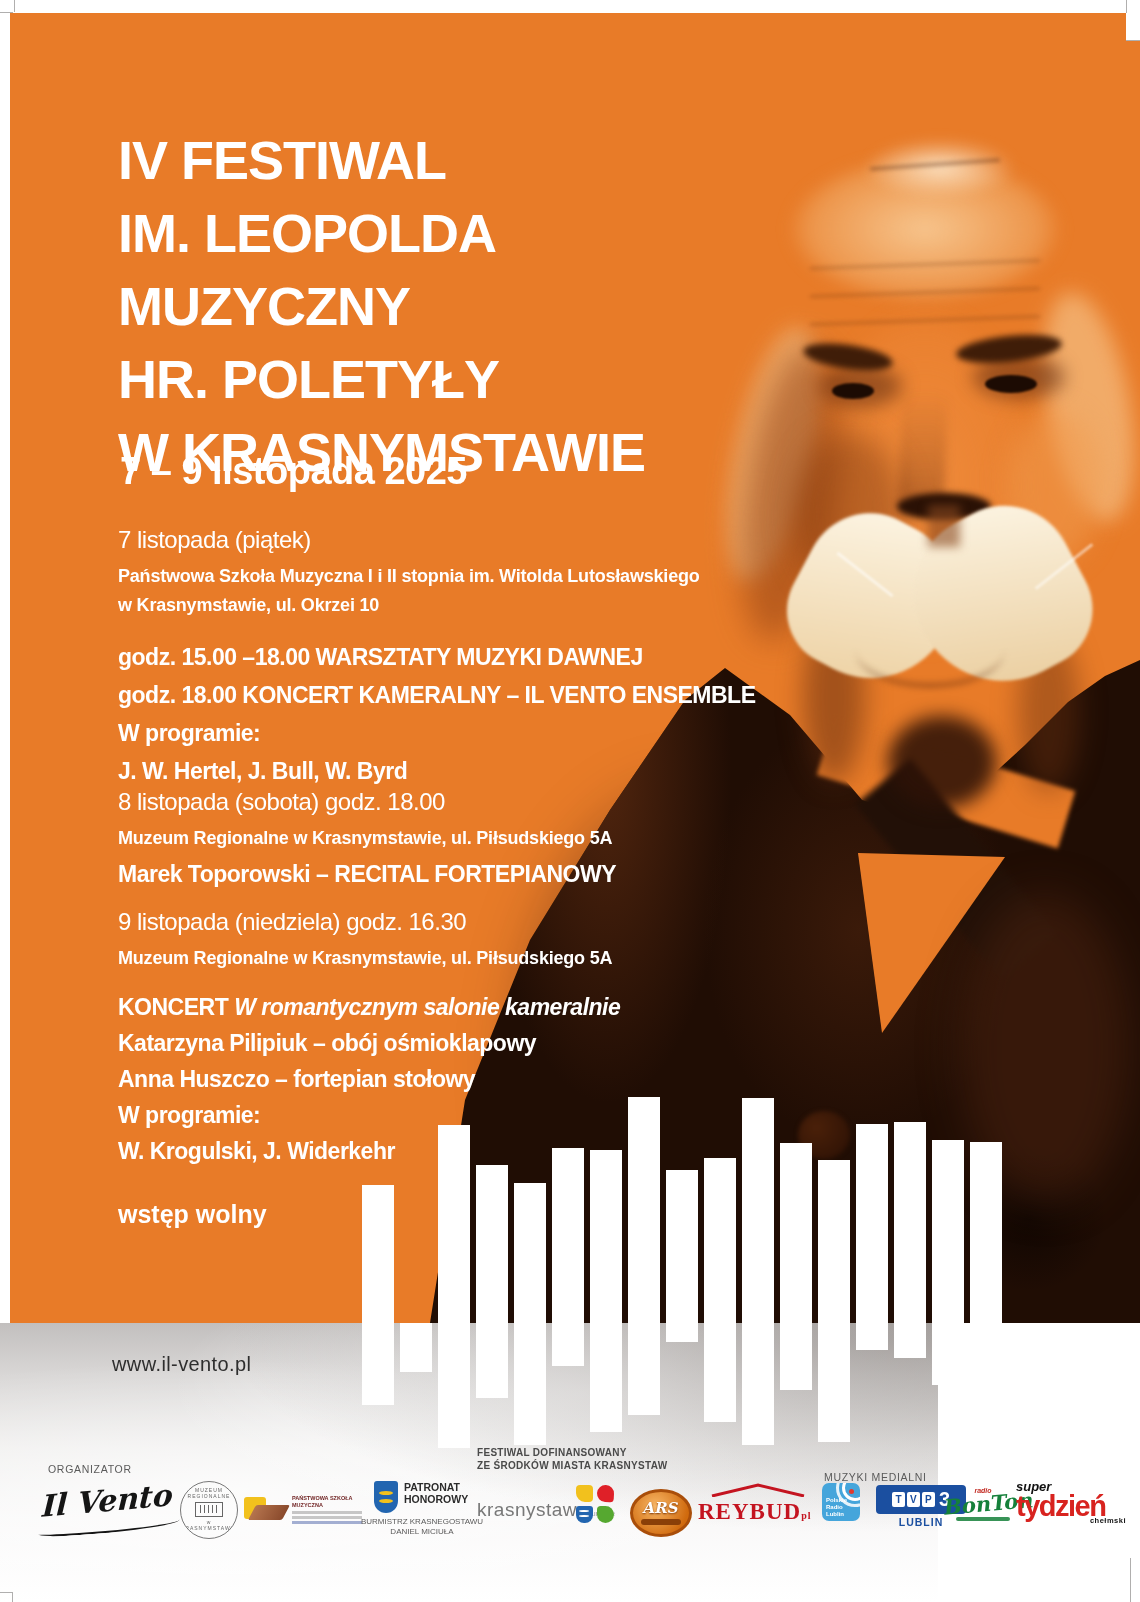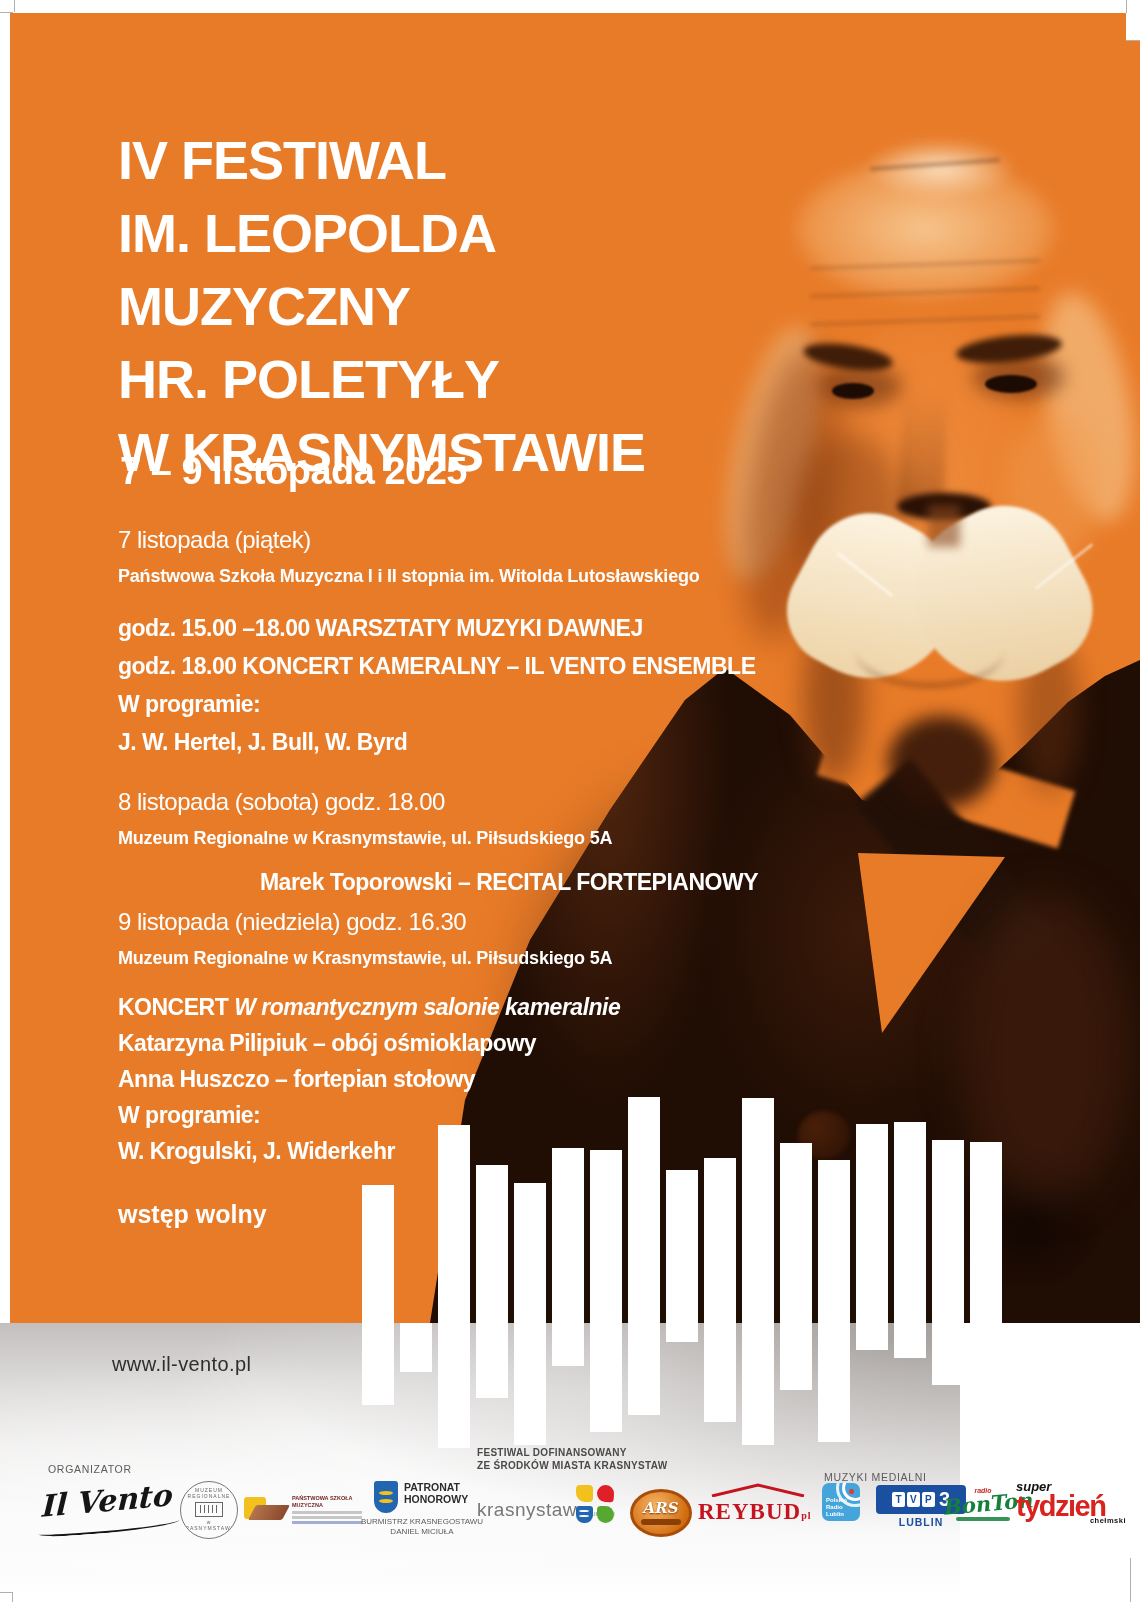--- a/index.html
+++ b/index.html
@@ -67,27 +67,27 @@
   .rust{left:560px;top:880px;width:170px;height:310px;border-radius:50%;background:rgba(78,36,16,.5);filter:blur(20px);}
   
   .copy{position:absolute;left:108px;top:0;width:640px;color:#fff;z-index:20;}
   .title{position:absolute;top:75px;left:0;font-size:54px;line-height:73px;font-weight:700;letter-spacing:-1px;}
   .dates{position:absolute;top:437px;left:2px;font-size:38px;font-weight:600;letter-spacing:-0.5px;}
   .event{position:absolute;left:0;width:640px;}
   .ev1{top:513px}.ev2{top:775px}.ev3{top:895px}
   .ev-heading{font-size:24px;font-weight:400;letter-spacing:-0.5px;margin-bottom:8px;}
   .venue{font-size:18px;line-height:29px;letter-spacing:-0.2px;font-weight:700;}
   .program{margin-top:18px;font-size:23px;line-height:38px;font-weight:700;letter-spacing:-0.5px;}
-  .ev2 .program{margin-top:10px;text-align:right;}
+  .ev2 .program{margin-top:2px;}
   .ev3 .program{margin-top:16px;line-height:36px;}
   .it{font-style:italic;}
   .admission{position:absolute;top:1187px;left:0;font-size:25px;font-weight:700;}
   
   .lower{position:absolute;left:0;top:1323px;width:938px;height:279px;
-    background:linear-gradient(180deg,#c2bfbe 0%,#d8d6d5 18%,#eeedec 45%,#f9f8f8 70%,#ffffff 100%);padding-left:22px;}
+    background:linear-gradient(180deg,#c2bfbe 0%,#d8d6d5 18%,#eeedec 45%,#f9f8f8 70%,#ffffff 100%);}
   .lower:before{content:"";position:absolute;inset:0;
     background:
       radial-gradient(ellipse at 93% 6%,rgba(118,110,106,.45),transparent 52%),
       radial-gradient(ellipse at 62% 25%,rgba(255,255,255,.8),transparent 50%),
       radial-gradient(ellipse at 25% 60%,rgba(255,255,255,.7),transparent 55%);}
   .website{position:absolute;left:112px;top:30px;font-size:20px;letter-spacing:.4px;color:#2e2e2e;}
   
   .keys{position:absolute;inset:0;z-index:30;pointer-events:none;}
   .piano-key{position:absolute;background:#fff;}
   
@@ -225,20 +225,21 @@
         <span style="display:block">IM. LEOPOLDA</span>
         <span style="display:block">MUZYCZNY</span>
         <span style="display:block">HR. POLETYŁY</span>
         <span style="display:block">W KRASNYMSTAWIE</span>
       </h1>
       <div class="dates">7 – 9 listopada 2025</div>
 
       <section class="event ev1">
         <div class="ev-heading">7 listopada (piątek)</div>
         <div class="venue">Państwowa Szkoła Muzyczna I i II stopnia im. Witolda Lutosławskiego</div>
+        <div class="venue">w Krasnymstawie, ul. Okrzei 10</div>
         <div class="program">
           <div>godz. 15.00 –18.00 WARSZTATY MUZYKI DAWNEJ</div>
           <div>godz. 18.00 KONCERT KAMERALNY – IL VENTO ENSEMBLE</div>
           <div>W programie:</div>
           <div>J. W. Hertel, J. Bull, W. Byrd</div>
         </div>
       </section>
 
       <section class="event ev2">
         <div class="ev-heading">8 listopada (sobota) godz. 18.00</div>

